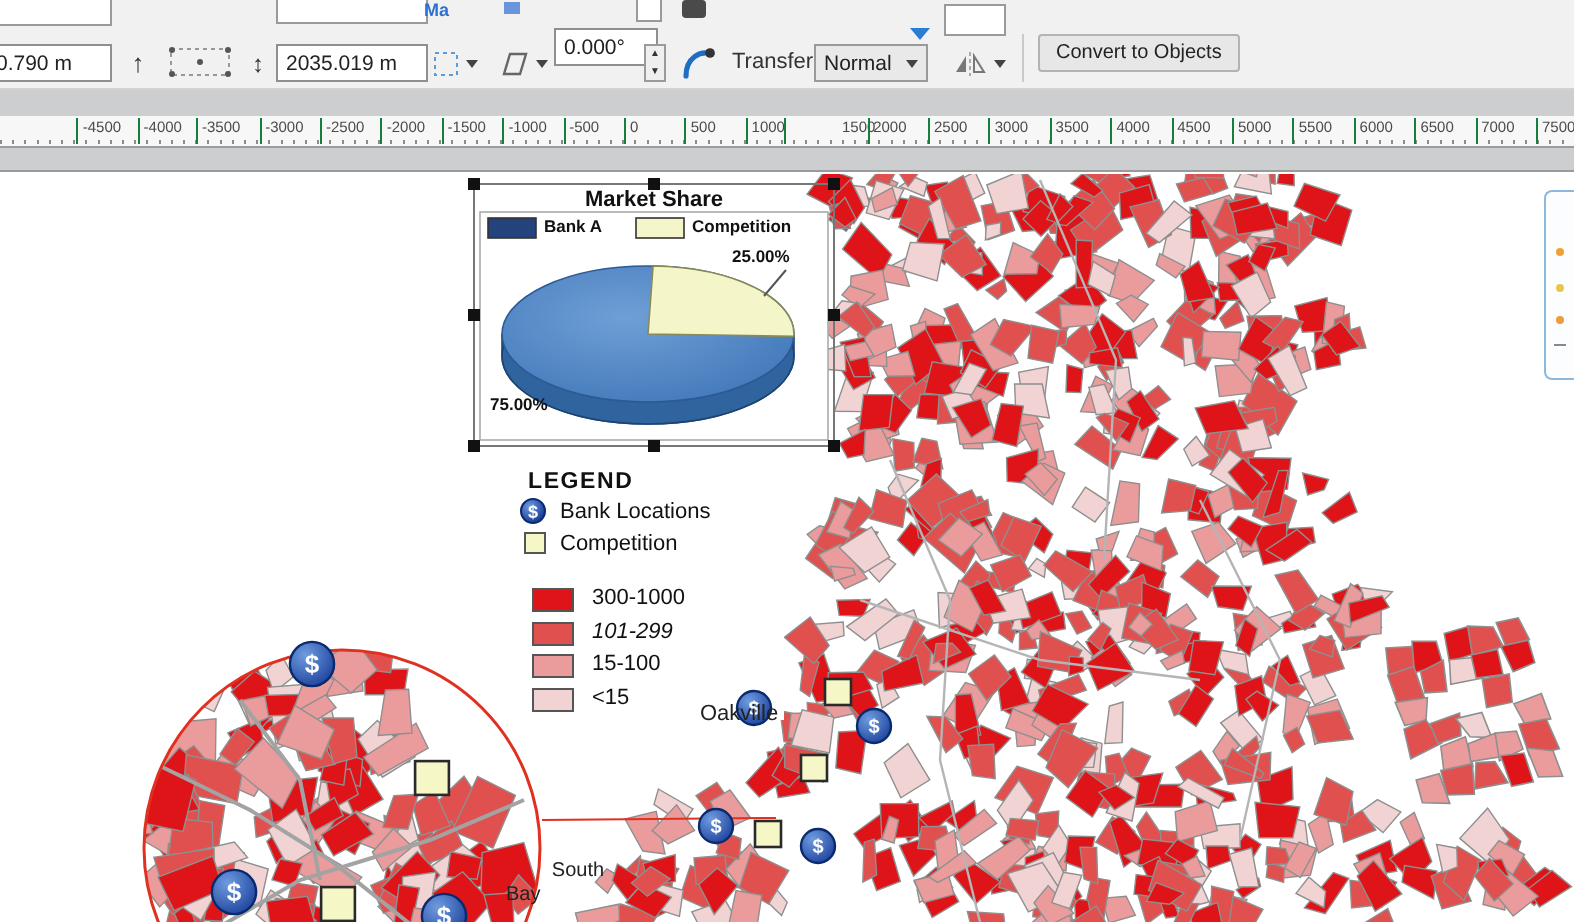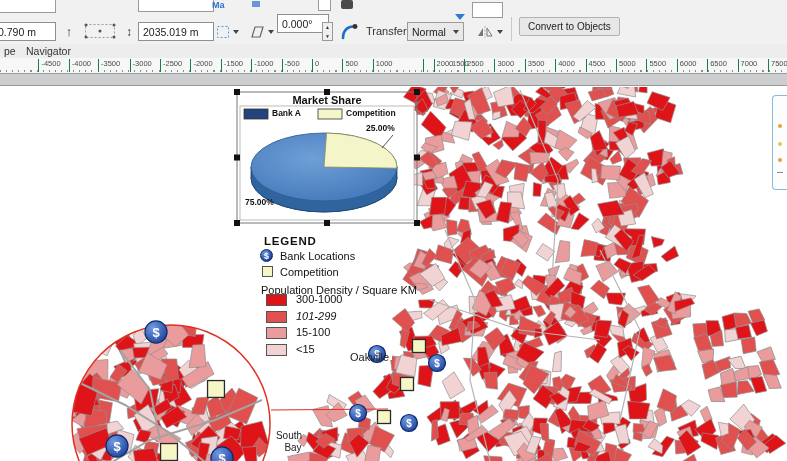--- a/index.html
+++ b/index.html
@@ -127,41 +127,37 @@
           <path d="M2,12 L7,4 L7,12 Z" fill="#777"></path>
           <path d="M16,12 L11,4 L11,12 Z" fill="none" stroke="#777"></path>
           <line x1="9" y1="2" x2="9" y2="14" stroke="#aaa" stroke-dasharray="2 1.5"></line>
         </svg>
       <span class="ddv"></span>
     </div>
     <div class="pb sep" style="left:511px;top:17px;height:24px"></div>
     <div class="pb btn" style="left:519px;top:17px">Convert to Objects</div>
   </div>
 
-  <div class="tabrow">
-    <div class="tab" style="left:4px">pe</div>
-    <div class="tab" style="left:26px">Navigator</div>
-  </div>
 
   <div class="ruler">
     <div class="minor"></div>
     <div id="ruler-ticks">
         <div class="tick" style="left: 38.4px;">-4500</div>
         <div class="tick" style="left: 68.8px;">-4000</div>
         <div class="tick" style="left: 98px;">-3500</div>
         <div class="tick" style="left: 129.6px;">-3000</div>
         <div class="tick" style="left: 160px;">-2500</div>
         <div class="tick" style="left: 190.4px;">-2000</div>
         <div class="tick" style="left: 220.8px;">-1500</div>
         <div class="tick" style="left: 251.2px;">-1000</div>
         <div class="tick" style="left: 281.6px;">-500</div>
         <div class="tick" style="left: 312px;">0</div>
         <div class="tick" style="left: 342.4px;">500</div>
         <div class="tick" style="left: 372.8px;">1000</div>
-        <div class="tick" style="left: 423px; padding-left: 28px;">1500</div>
+        <div class="tick" style="left: 392px; padding-left: 28px;">1500</div>
         <div class="tick" style="left: 433.6px;">2000</div>
         <div class="tick" style="left: 464px;">2500</div>
         <div class="tick" style="left: 494.4px;">3000</div>
         <div class="tick" style="left: 524.8px;">3500</div>
         <div class="tick" style="left: 555.2px;">4000</div>
         <div class="tick" style="left: 585.6px;">4500</div>
         <div class="tick" style="left: 616px;">5000</div>
         <div class="tick" style="left: 646.4px;">5500</div>
         <div class="tick" style="left: 676.8px;">6000</div>
         <div class="tick" style="left: 707.2px;">6500</div>
@@ -988,36 +984,35 @@
     <div class="ov chart-leg" style="left:272px;top:35px">Bank A</div>
     <div class="ov chart-leg" style="left:346px;top:35px">Competition</div>
     <div class="ov pct" style="left:366px;top:50px">25.00%</div>
     <div class="ov pct" style="left:245px;top:124px">75.00%</div>
 
     <div class="ov legend-title" style="left:264px;top:162px">LEGEND</div>
     <div class="ov bankicon" style="left:260px;top:176px">$</div>
     <div class="ov legend-text" style="left:280px;top:177px">Bank Locations</div>
     <div class="ov legend-swatch" style="left:262px;top:193px;width:11px;height:11px;background:#f5f7c6"></div>
     <div class="ov legend-text" style="left:280px;top:193px">Competition</div>
-    <div class="ov legend-text" style="left:261px;top:211px">Population Density / Square KM</div>
     <div id="legend-classes">
         <div class="ov legend-swatch" style="left: 266px; top: 221px; width: 21px; height: 12px; background: rgb(223, 20, 24);"></div>
         <div class="ov legend-text" style="left: 296px; top: 220px;">300-1000</div>
         <div class="ov legend-swatch" style="left: 266px; top: 237.5px; width: 21px; height: 12px; background: rgb(224, 80, 78);"></div>
         <div class="ov legend-text" style="left: 296px; top: 236.5px; font-style: italic;">101-299</div>
         <div class="ov legend-swatch" style="left: 266px; top: 254px; width: 21px; height: 12px; background: rgb(234, 156, 156);"></div>
         <div class="ov legend-text" style="left: 296px; top: 253px;">15-100</div>
         <div class="ov legend-swatch" style="left: 266px; top: 270.5px; width: 21px; height: 12px; background: rgb(242, 211, 211);"></div>
         <div class="ov legend-text" style="left: 296px; top: 269.5px;">&lt;15</div>
       </div>
 
     <div id="map-labels">
         <div class="ov maplabel" style="left: 350px; top: 246px;">Oakville</div>
         <div class="ov maplabel small" style="left: 249px; top: 325px; width: 80px; text-align: center;">South</div>
-        <div class="ov maplabel small" style="left: 253px; top: 337px; width: 80px; text-align: center;">Bay</div>
+        <div class="ov maplabel small" style="left: 253px; top: 337px; width: 80px; text-align: left;">Bay</div>
       </div>
 
     <div class="dock">
       <div class="dot" style="top:28px;background:#f0a030"></div>
       <div class="dot" style="top:46px;background:#e8c84a"></div>
       <div class="dot" style="top:62px;background:#ef9a3c"></div>
       <div class="bar"></div>
     </div>
   </div>
 </div>

